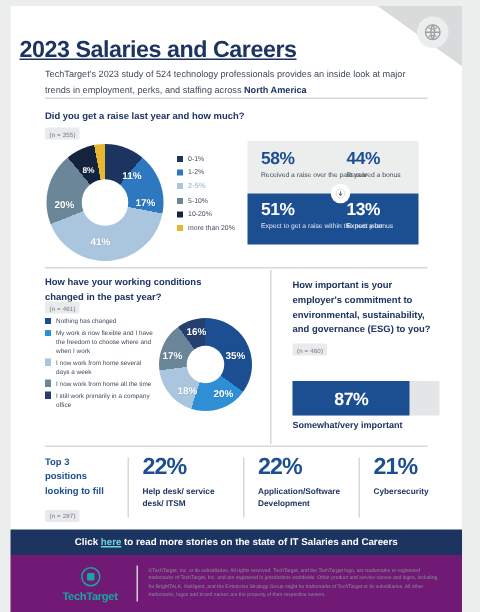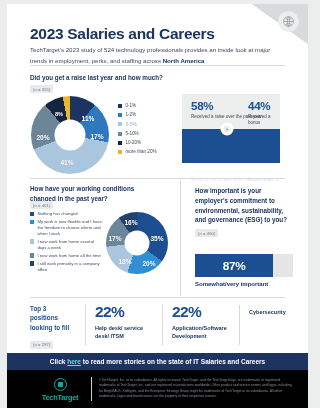--- a/index.html
+++ b/index.html
@@ -29,23 +29,23 @@
   }
   .globe {
     position: absolute; right: 9px; top: 7px;
     width: 21px; height: 21px; border-radius: 50%;
     background: #eceded;
     display: flex; align-items: center; justify-content: center;
   }
   .globe svg { width: 13px; height: 13px; display:block; }
 
   h1.title {
-    position: absolute; left: 23px; top: 21px;
+    position: absolute; left: 6px; top: 21px;
     font-size: 15.5px; font-weight: bold;
-    color: #1d3461; letter-spacing: -0.3px;
+    color: #1d3461; letter-spacing: -0.3px; text-decoration: underline;
   }
   .subtitle {
     position: absolute; left: 23px; top: 41px; width: 252px;
     font-size: 6.1px; line-height: 1.75;
     color: #3f4a5a;
   }
   .subtitle b { color: #1d3461; }
   .rule {
     position: absolute; left: 23px; width: 255px; height: 1px;
     background: #d6d8da;
@@ -89,30 +89,30 @@
     font-size: 4.6px; color: #3f4a5a; line-height: 1.42;
   }
   .legend.small .row { margin-bottom: 2.2px; }
   .legend.small .lt { font-size: 4.25px; line-height: 1.38; }
 
   
   .statgrid {
     position: absolute; left: 158px; top: 90px;
     width: 123px; height: 69px;
   }
-  .statgrid .half { position: absolute; left: 17px; width: 98px; height: 34.5px; }
+  .statgrid .half { position: absolute; left: 0; width: 114px; height: 34.5px; }
   .statgrid .top  { top: 0;    background: #eceded; }
   .statgrid .bot  { top: 34.5px; background: #1c4e92; }
   .scell { position: absolute; top: 5.5px; }
   .scell.c1 { left: 9px; }
   .scell.c2 { left: 66px; }
   .sbig { font-size: 11.6px; font-weight: bold; line-height: 1; letter-spacing: -0.3px; }
   .ssml { font-size: 4.5px; line-height: 1.45; margin-top: 2.6px; }
   .top .sbig { color: #1c4e92; } .top .ssml { color: #3f4a5a; }
-  .bot .sbig { color: #ffffff; margin-top: 29px; }  .bot .ssml { color: #e3e9f2; }
+  .bot .sbig { color: #ffffff; }  .bot .ssml { color: #e3e9f2; }
   .arrowdot {
     position: absolute; left: 50%; top: 34.5px;
     transform: translate(-50%,-50%);
     width: 13px; height: 13px; border-radius: 50%;
     background: #fff; display: flex; align-items: center; justify-content: center;
   }
   .arrowdot svg { width: 7px; height: 7px; }
 
   
   .esgbar {
@@ -137,21 +137,21 @@
   
   .cta {
     position: absolute; left: 7px; top: 353px;
     width: 301px; height: 17px; background: #1d3461;
     display: flex; align-items: center; justify-content: center;
   }
   .cta .ctat { font-size: 6.5px; font-weight: bold; color: #fff; }
   .cta .ctat a { color: #6fd3e0; text-decoration: underline; }
   .footer {
     position: absolute; left: 7px; top: 370px;
-    width: 301px; height: 38px; background: #000000;
+    width: 301px; height: 38px; background: #701a75;
   }
   .tt { position: absolute; left: 27px; top: 8px; width: 52px; text-align: center; }
   .tt .ring {
     width: 13px; height: 13px; border-radius: 50%;
     border: 1.4px solid #16a89e; margin: 0 auto;
     display: flex; align-items: center; justify-content: center;
   }
   .tt .ring i {
     width: 5px; height: 5px; background: #16a89e;
     display: block; border-radius: 1px;
@@ -240,21 +240,21 @@
           <div class="sbig">44%</div>
           <div class="ssml">Received a bonus</div>
         </div>
       </div>
       <div class="half bot">
         <div class="scell c1">
           <div class="sbig">51%</div>
           <div class="ssml">Expect to get a raise within the next year</div>
         </div>
         <div class="scell c2">
-          <div class="sbig">43%</div>
+          <div class="sbig">13%</div>
           <div class="ssml">Expect a bonus</div>
         </div>
       </div>
       <div class="arrowdot">
         <svg viewBox="0 0 24 24" fill="none" stroke="#6d7580" stroke-width="2.4">
           <circle cx="12" cy="12" r="10" stroke="#c9ccd0" stroke-width="1.6"></circle>
           <path d="M12 7v9M8 12.5l4 4 4-4"></path>
         </svg>
       </div>
     </div>
@@ -325,20 +325,21 @@
 
     <div class="t3" style="left:88px; width:62px;">
       <div class="num">22%</div>
       <div class="lbl">Help desk/ service desk/ ITSM</div>
     </div>
     <div class="t3" style="left:165px; width:64px;">
       <div class="num">22%</div>
       <div class="lbl">Application/Software Development</div>
     </div>
     <div class="t3" style="left:242px; width:56px;">
+      <div class="num">21%</div>
       <div class="lbl">Cybersecurity</div>
     </div>
 
   </div>
 
   <div class="cta">
     <div class="ctat"><span>Click </span><a href="#">here</a><span> to read more stories on the state of IT Salaries and Careers</span></div>
   </div>
 
   <div class="footer">

